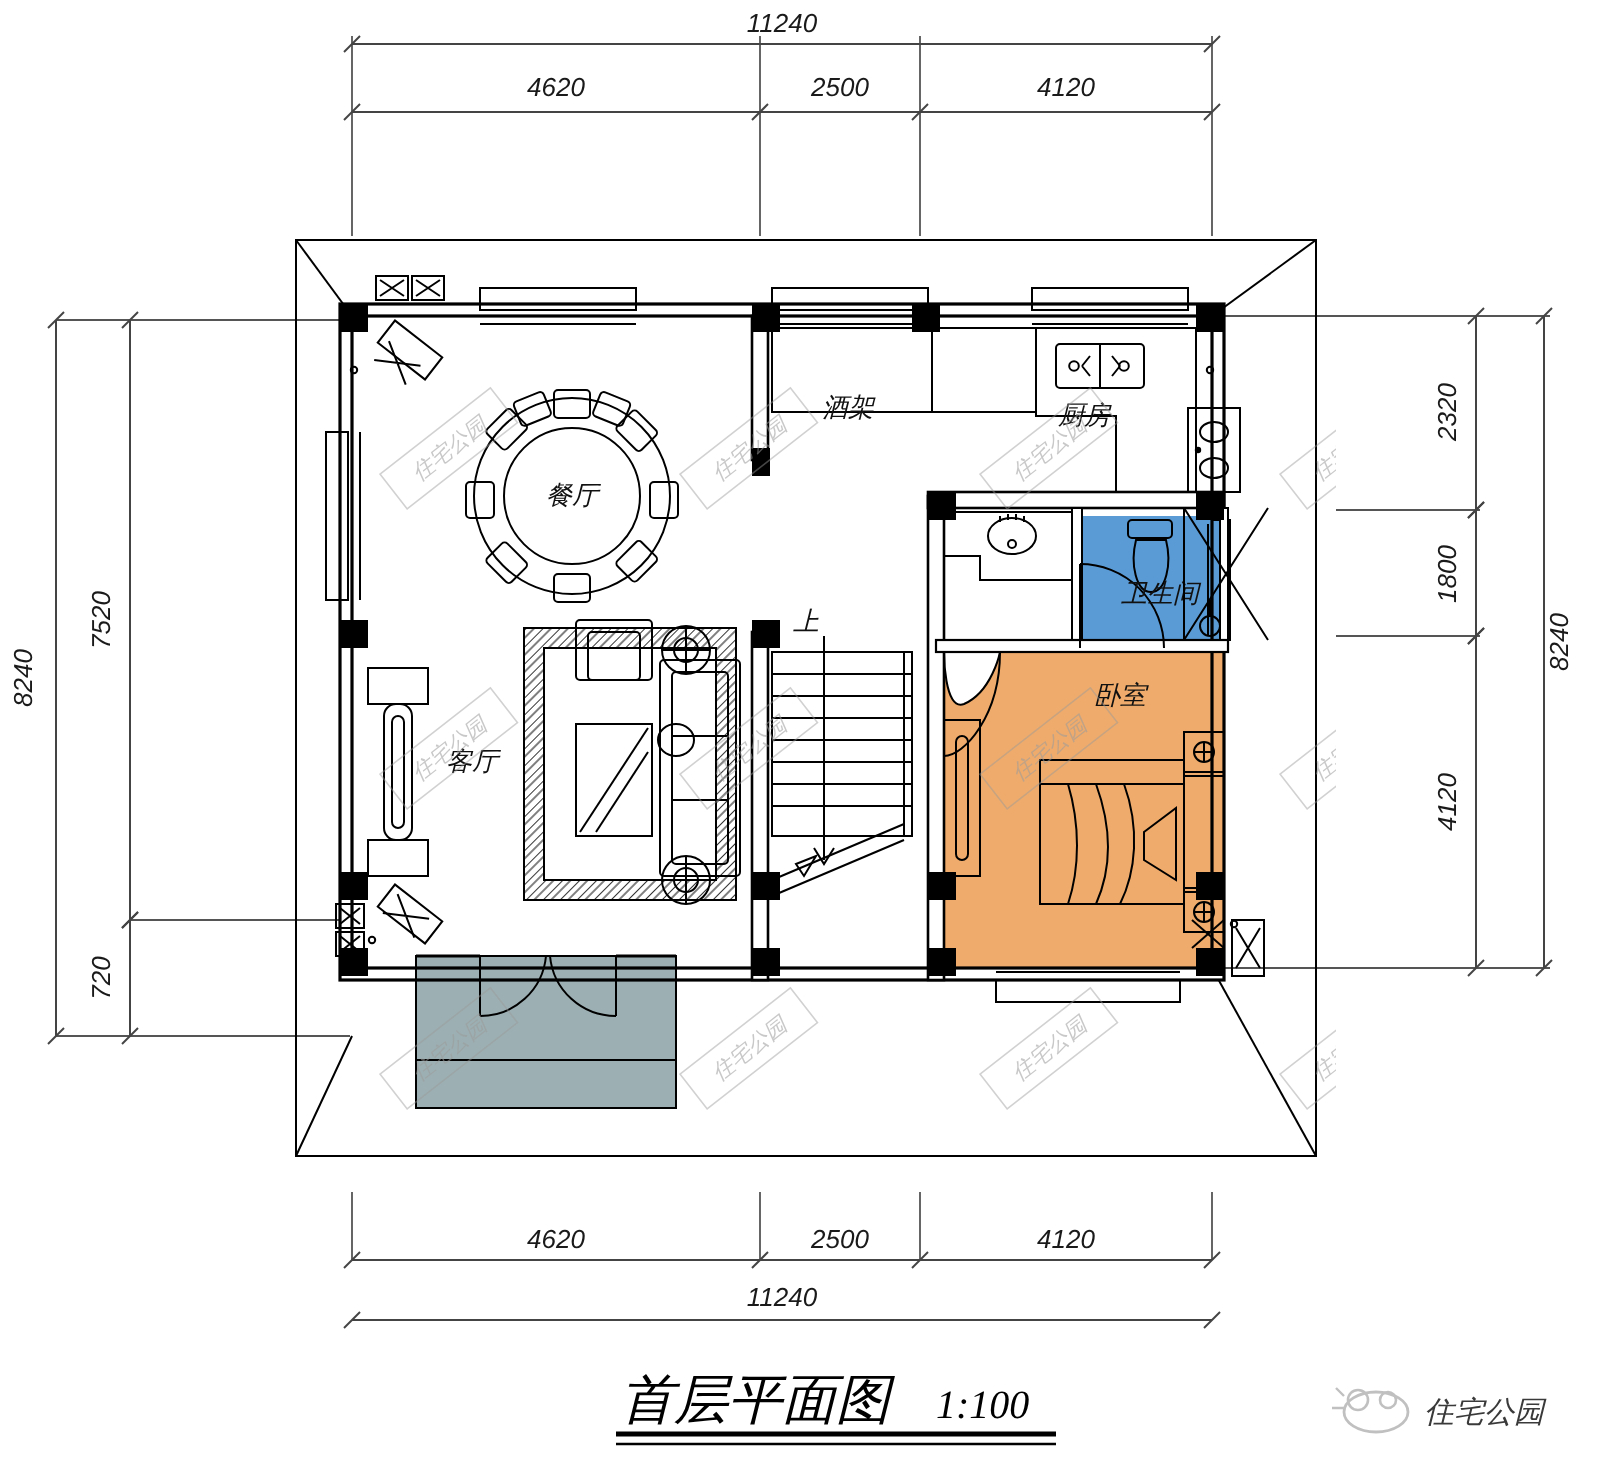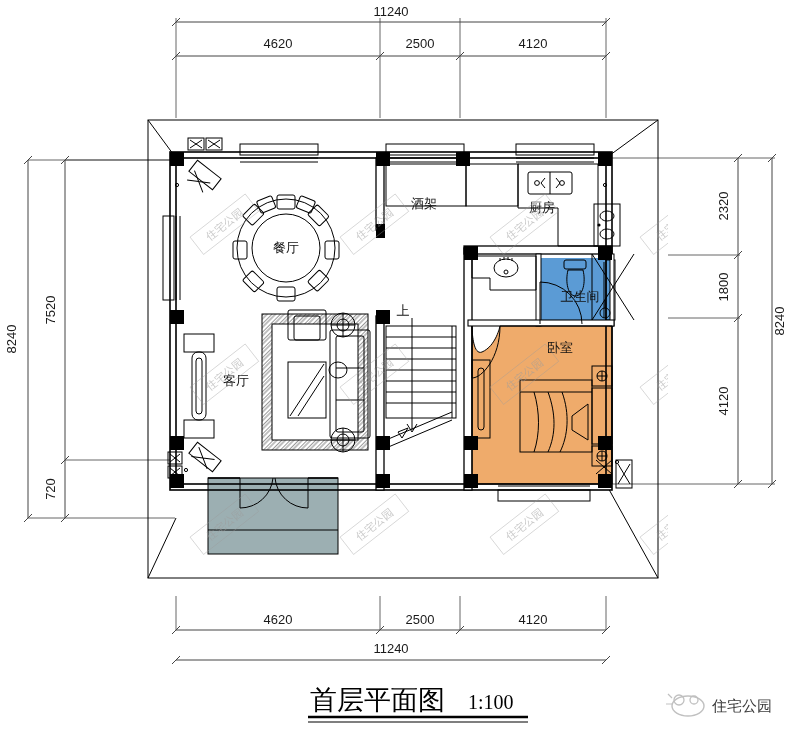--- a/index.html
+++ b/index.html
@@ -14,20 +14,21 @@
     overflow: hidden;
     font-family: "Liberation Sans", sans-serif;
     color: #000000;
     position: relative;
   }
   #plan-root {
     position: absolute;
     left: 0; top: 0;
     width: 800px;
     height: 734px;
+    font-style: italic;
   }
   svg { display: block; }
   .dim-text {
     font-family: "Liberation Sans", sans-serif;
     font-size: 13px;
     fill: #1a1a1a;
   }
   .room-text {
     font-family: "DejaVu Sans", sans-serif;
     font-size: 13px;

